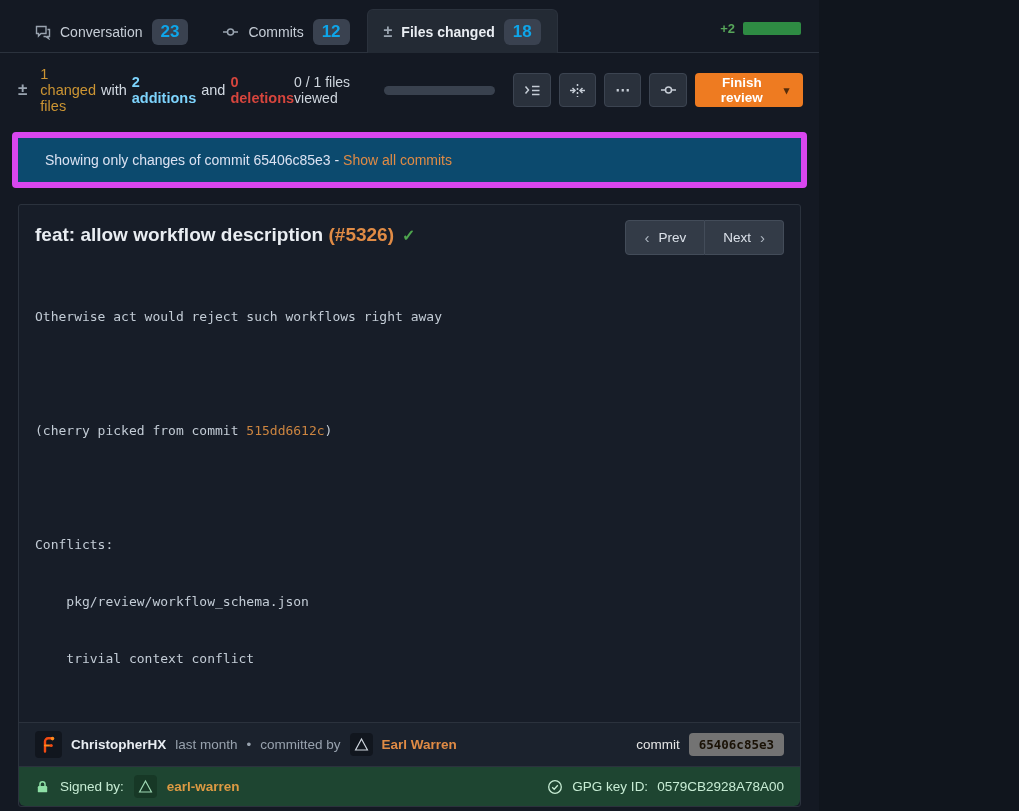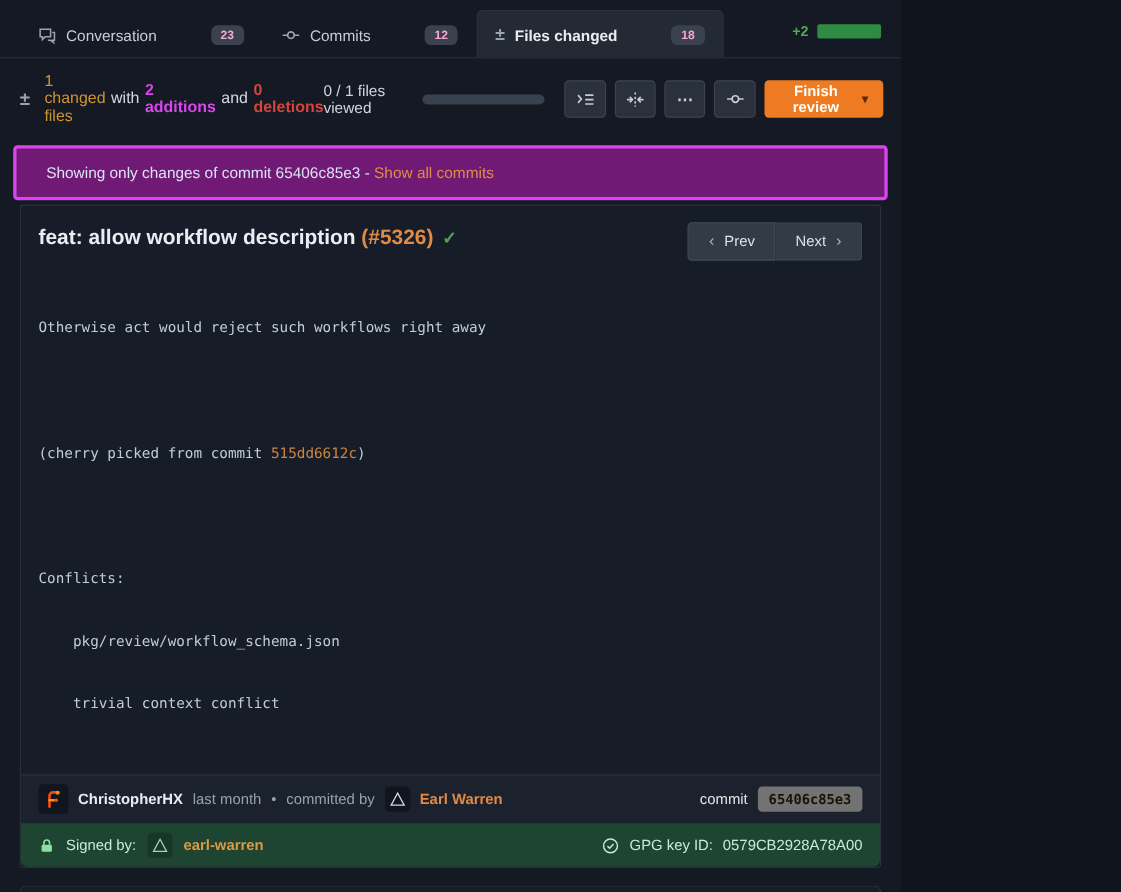--- a/index.html
+++ b/index.html
@@ -12,45 +12,45 @@
   }
   svg { display:block; }
 
   
   .tabbar { display:flex; align-items:flex-end; padding:8px 18px 0; border-bottom:1px solid #2b323d; height:53px; }
   .tab { display:flex; align-items:center; gap:9px; padding:0 16px; height:44px;
          color:#c6cdd6; border:1px solid transparent; border-bottom:none;
          border-radius:6px 6px 0 0; margin-bottom:-1px; cursor:pointer; }
   .tab.active { background:#232a34; border-color:#2b323d; color:#e9edf2; font-weight:700; }
   .tab .ticon { color:#9aa4b0; }
-  .count-badge { background:#3a4250; color:#f9a8d4; font-size:11px; padding:3px 9px; border-radius:6px; font-weight:700;margin-left:40px; }
+  .count-badge { background:#3a4250; color:#0ea5e9; font-size:17px; padding:3px 9px; border-radius:6px; font-weight:700; }
   .diffstat { margin-left:auto; display:flex; align-items:center; gap:8px; padding-bottom:16px; }
   .diffstat .num { color:#57a65a; font-weight:700; font-size:13px; }
   .diffstat .bar { width:58px; height:13px; background:#2e8b43; border-radius:2px; }
 
   
   .toolbar { display:flex; align-items:center; padding:13px 18px 10px; }
   .summary { display:flex; gap:5px; align-items:center; font-size:14.5px; color:#d3dae3; }
   .pm-glyph { color:#9aa4b0; font-size:17px; margin-right:8px; font-weight:700; }
   .gold { color:#cc9533; font-weight:400; }
-  .grn { color:#d946ef; font-weight:700; }
+  .grn { color:#7dd3fc; font-weight:700; }
   .red { color:#d6453d; font-weight:700; }
   .toolbar-right { margin-left:auto; display:flex; align-items:center; gap:8px; }
   .viewed { display:flex; flex-direction:row; gap:7px; margin-right:10px; align-items:center; }
   .viewed-label { font-size:14px; color:#cfd6de; }
   .progress { width:140px; height:9px; background:#39414e; border-radius:5px; overflow:hidden; }
   .progress-fill { height:100%; background:#2e8b43; }
   .icon-btn { width:46px; height:34px; background:#2a313c; border:1px solid #3c4451; border-radius:4px;
               display:flex; align-items:center; justify-content:center; color:#c6cdd6; cursor:pointer; font-size:15px; }
   .finish-btn { height:34px; background:#ee7b21; color:#fff; font-weight:700; font-size:13.5px;
                 border-radius:4px; padding:0 14px; display:flex; align-items:center; gap:9px; border:none; cursor:pointer; }
   .finish-btn .caret { color:rgba(20,12,2,.7); font-size:11px; }
 
   
-  .banner { margin:8px 12px 4px; background:#701a75; border:3px solid #d946ef; border-radius:4px;
+  .banner { margin:8px 12px 16px; background:#0c4a6e; border:6px solid #d946ef; border-radius:4px;
             padding:14px 27px; font-size:14px; color:#dbe2f2; }
   .banner a { color:#e08b45; text-decoration:none; cursor:pointer; }
 
   
   .box { margin:0 18px; background:#171d28; border:1px solid #2b323d; border-radius:3px; }
 
   .commit-header { display:flex; align-items:flex-start; padding:15px 16px 4px; }
   .commit-title { font-size:19px; color:#e9edf2; font-weight:600; margin:0; line-height:30px; }
   .issue-link { color:#e08b45; cursor:pointer; }
   .title-check { color:#4ea64e; margin-left:8px; font-size:16px; font-weight:700; }

